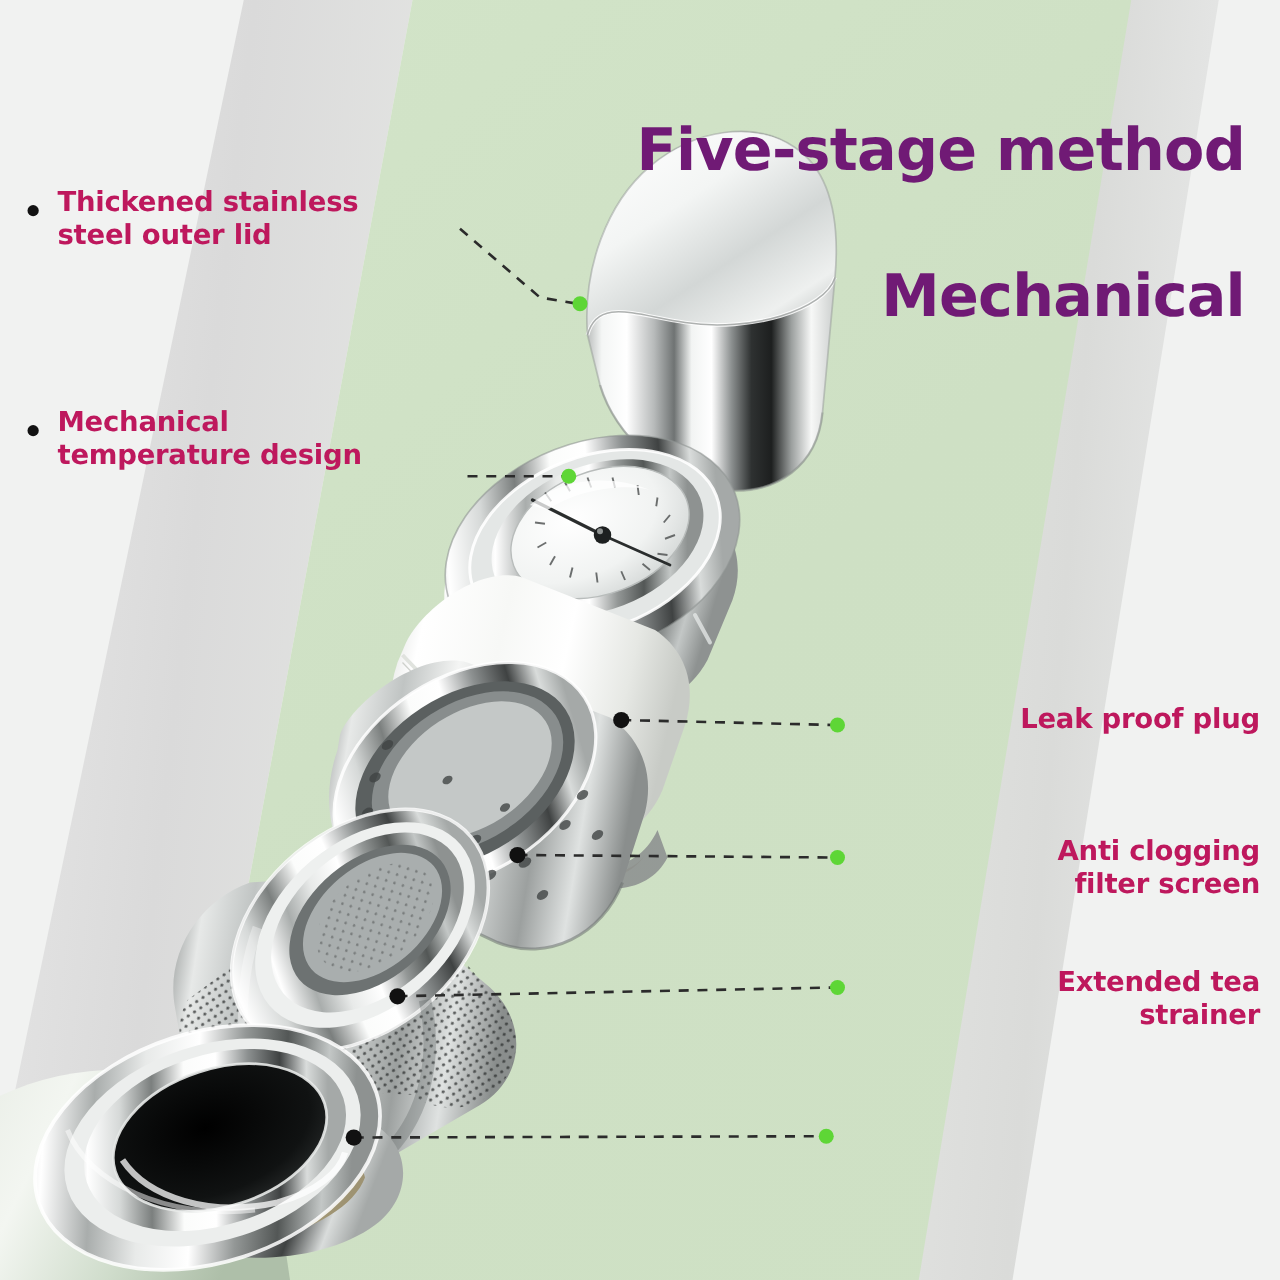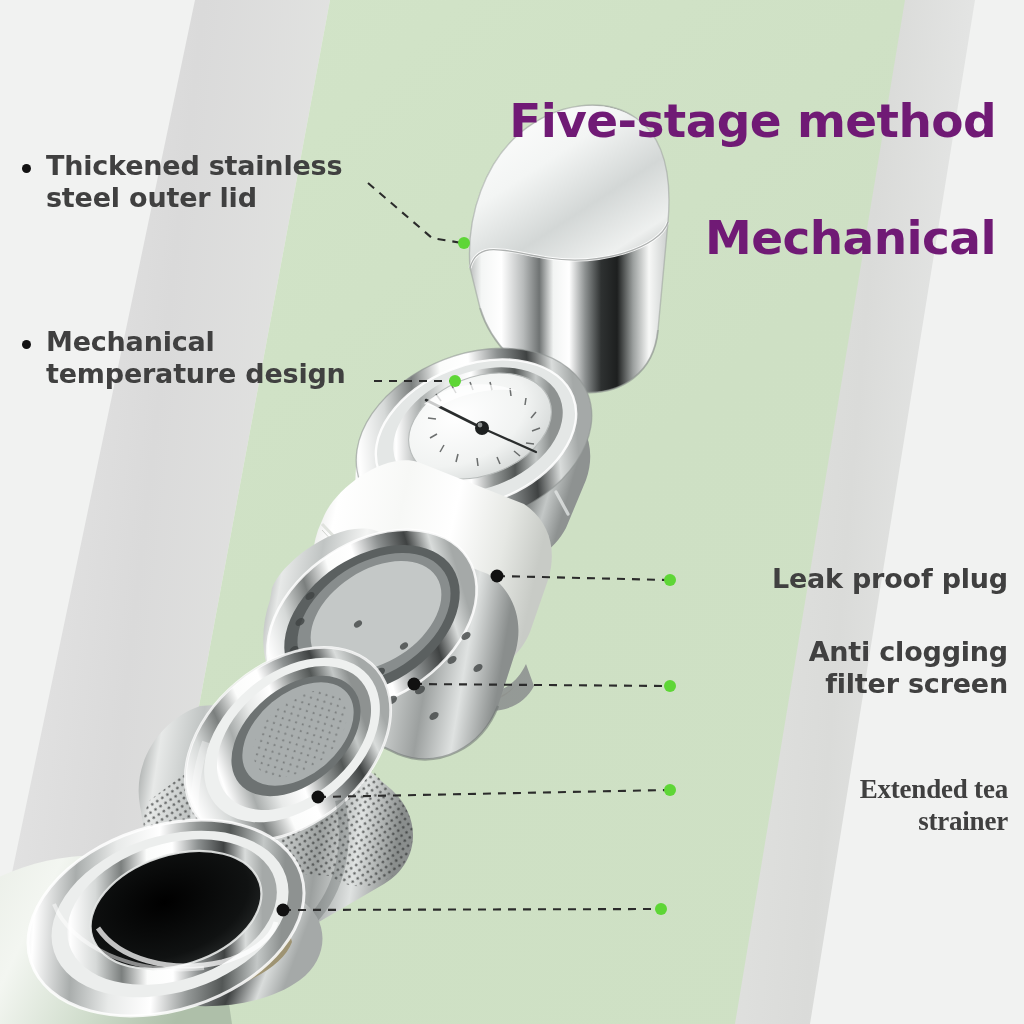--- a/index.html
+++ b/index.html
@@ -13,23 +13,23 @@
   
   .bg-layer{position:absolute;inset:0;}
   .bg-svg{position:absolute;inset:0;width:1024px;height:1024px;}
 
   
   #product{position:absolute;inset:0;width:1024px;height:1024px;pointer-events:none;}
 
   
   .callout{
     position:absolute;
-    color:#404040;
+    color:#be185d;
     font-weight:700;
-    font-size:27px;
+    font-size:22px;
     line-height:1.18;
     letter-spacing:-0.2px;
     white-space:pre-line;
   }
   .callout.left{text-align:left;}
   .callout.right{text-align:right;}
   .bullet{
     position:absolute;
     width:9px;height:9px;border-radius:50%;
     background:#121212;
@@ -439,20 +439,20 @@
   <span class="bullet" style="left:22px; top:164px;"></span>
   <div class="callout left" style="left:46px; top:150px; width:340px;">Thickened stainless
 steel outer lid</div>
 
   <span class="bullet" style="left:22px; top:340px;"></span>
   <div class="callout left" style="left:46px; top:326px; width:340px;">Mechanical
 temperature design</div>
 
   <div class="callout right" style="left:688px; top:563px; width:320px;">Leak proof plug</div>
 
-  <div class="callout right" style="left:688px; top:636px; width:320px;">Anti clogging
+  <div class="callout right" style="left:688px; top:669px; width:320px;">Anti clogging
 filter screen</div>
 
-  <div class="callout right" style="left:688px; top:774px; width:320px;font-family:Liberation Serif, serif;">Extended tea
+  <div class="callout right" style="left:688px; top:774px; width:320px;">Extended tea
 strainer</div>
 
 
 </div>
 
 </body></html>

